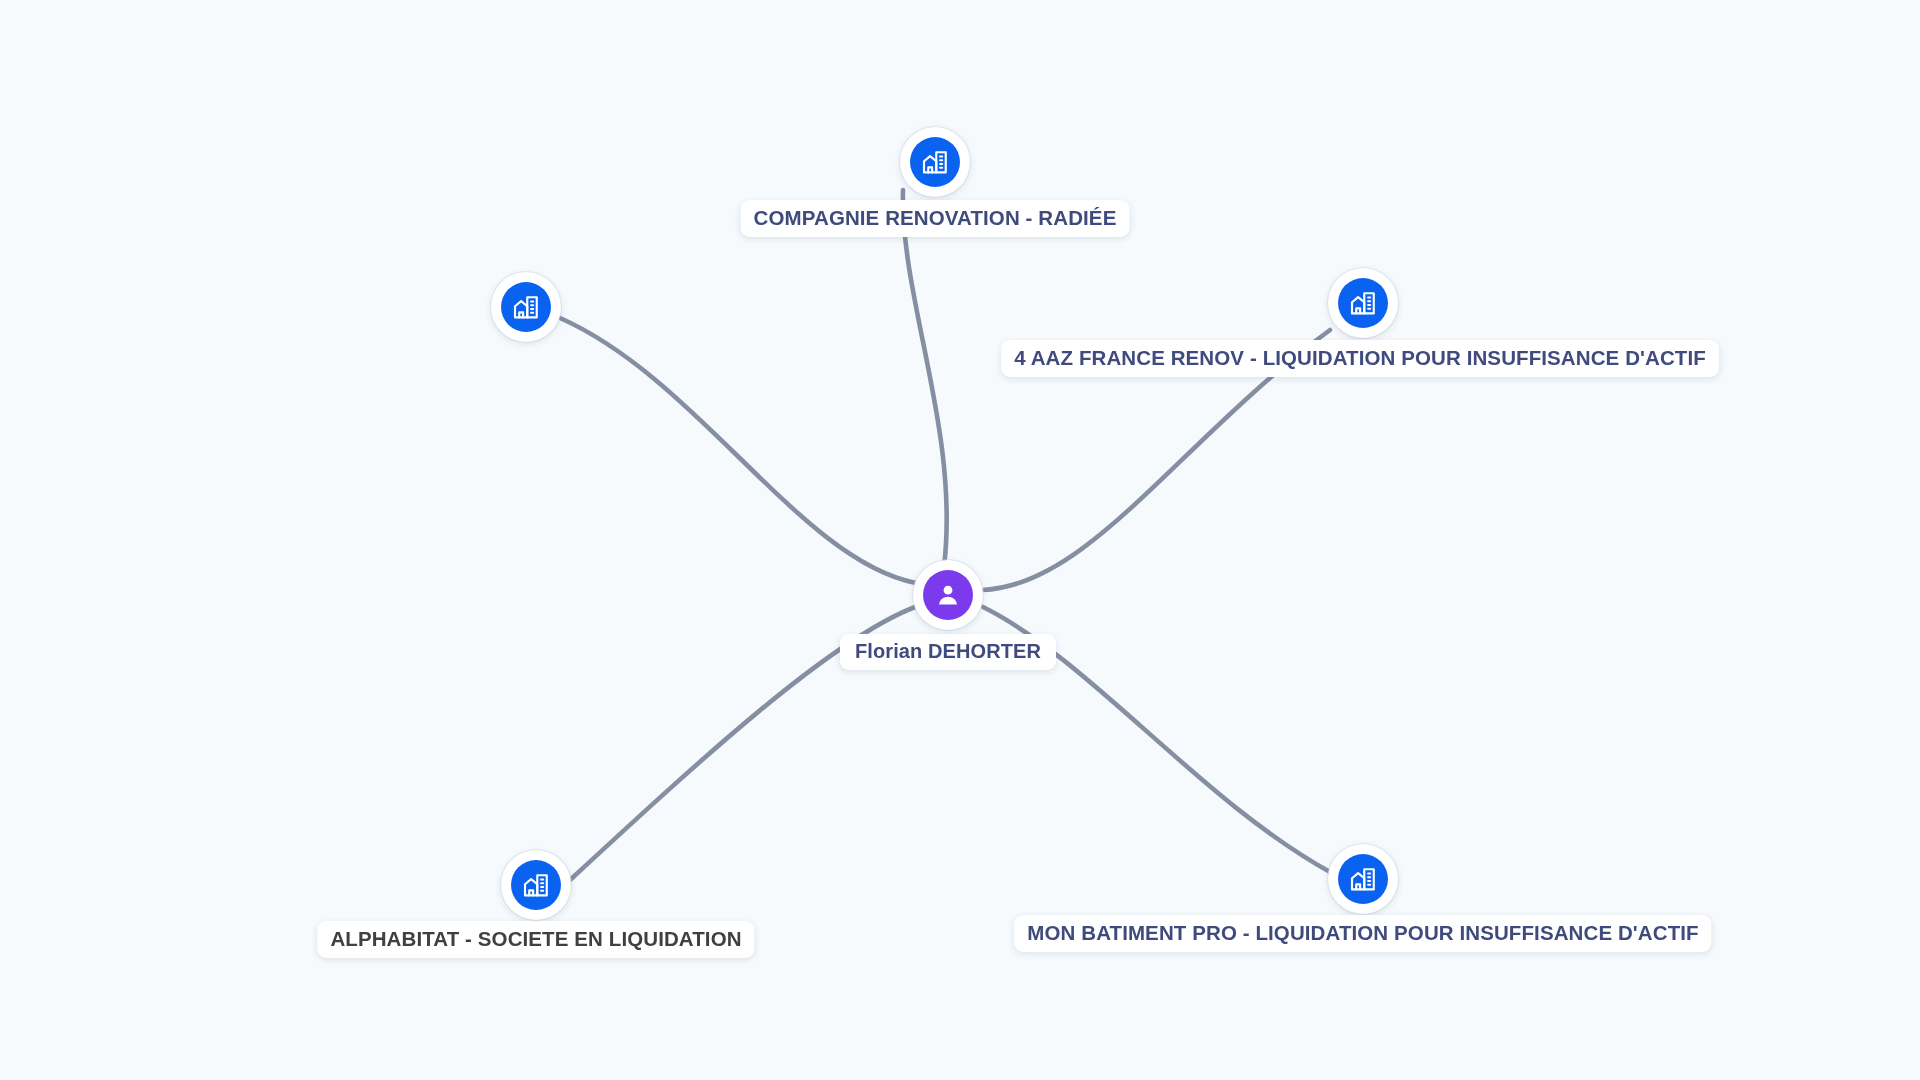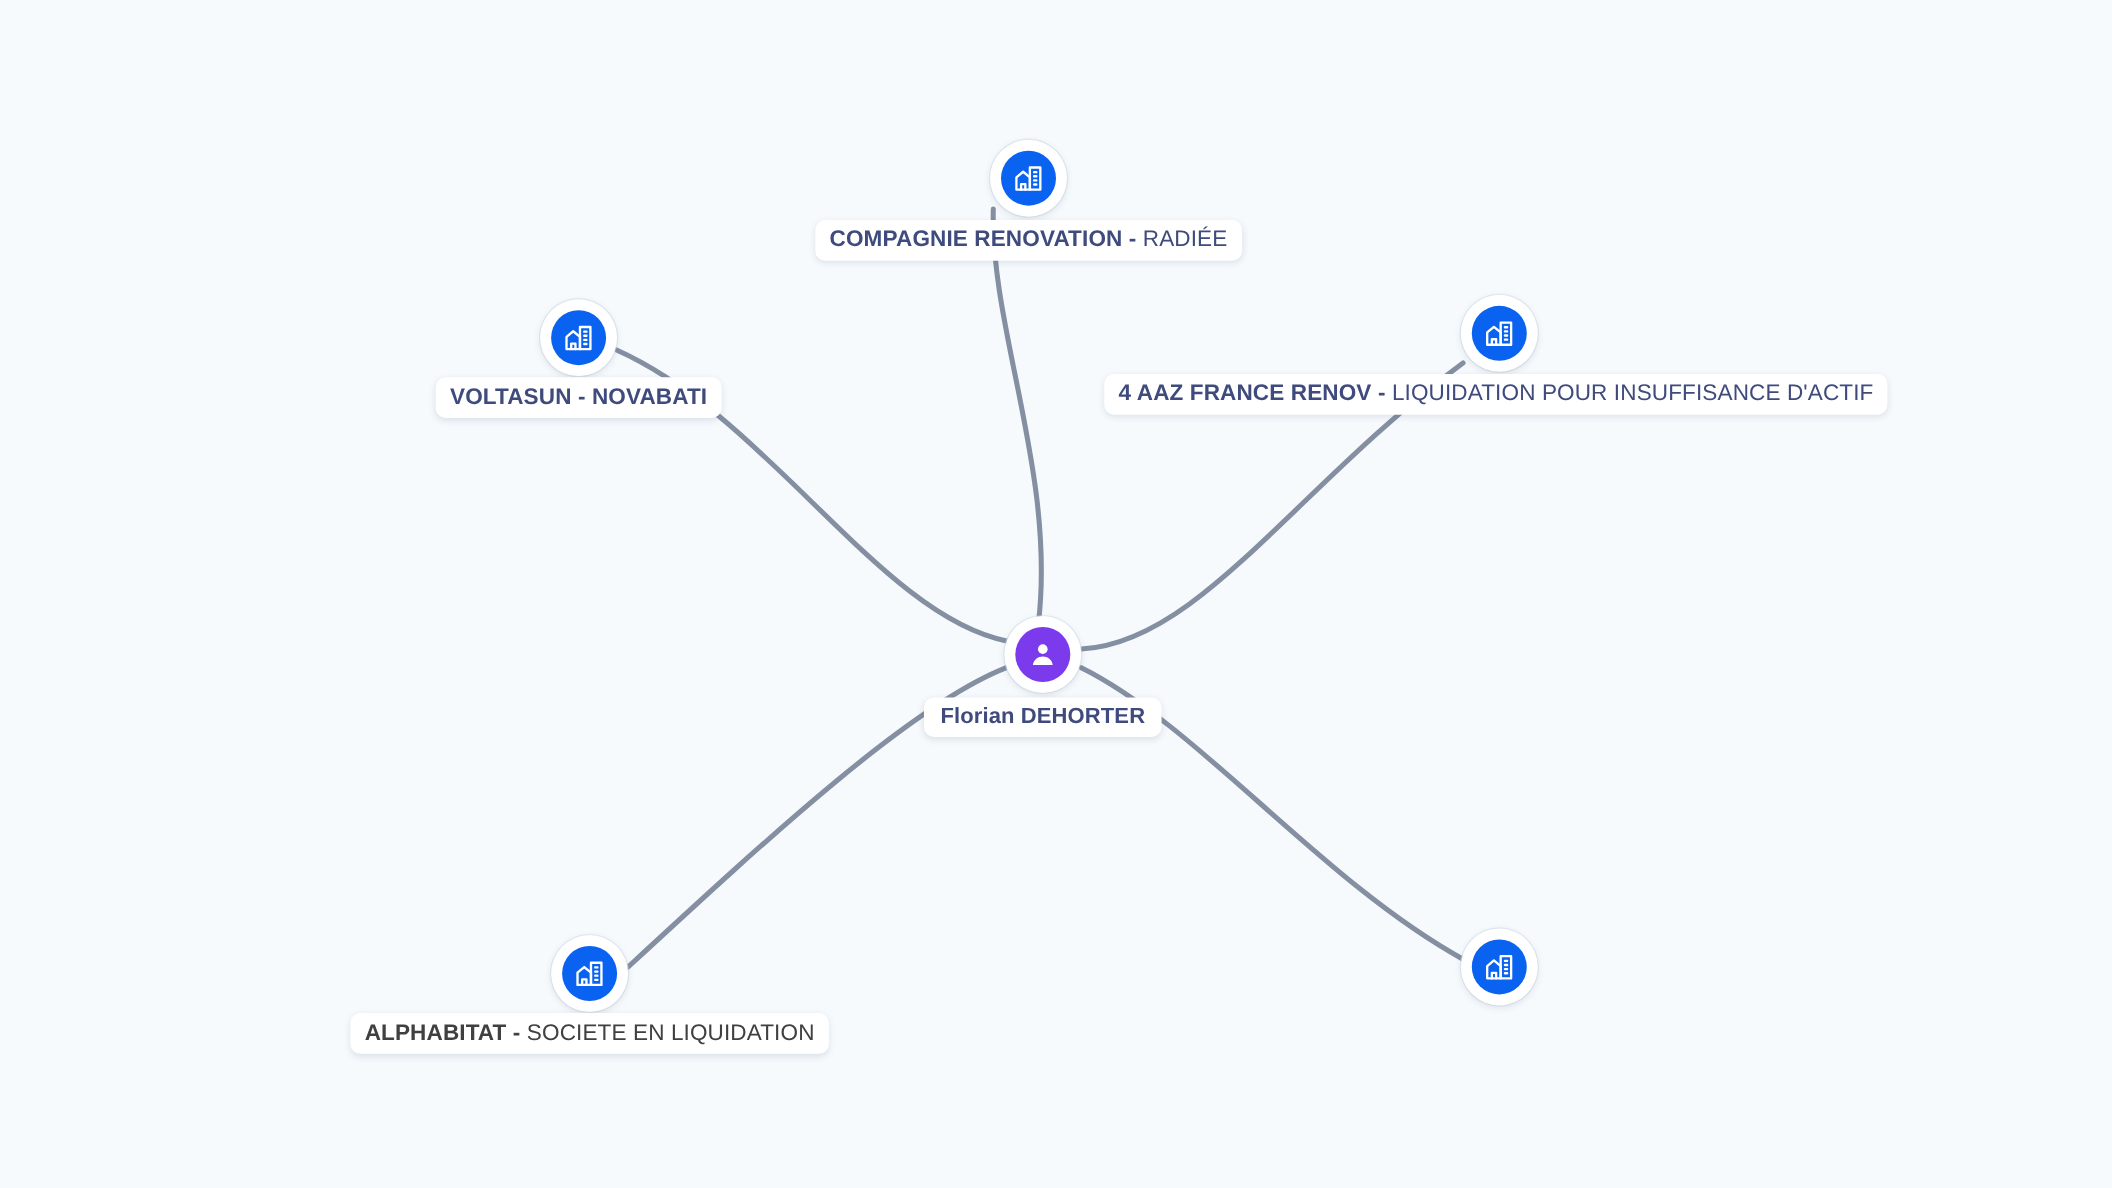--- a/index.html
+++ b/index.html
@@ -39,21 +39,21 @@
     border-radius:9px;
     padding:6px 13px 7px 13px;
     white-space:nowrap;
     color:#3f4a7d;
     font-size:20.5px;
     line-height:1.15;
     letter-spacing:0.1px;
     box-shadow:0 2px 6px rgba(45,60,95,0.12);
   }
   .label .nm{font-weight:700;}
-  .label .st{font-weight:400;}
+  .label .st{font-weight:700;}
   .label.person-label{
     font-size:20px;
     padding:6px 15px 7px 15px;
   }
 </style>
 </head>
 <body style="background: rgb(246, 250, 253);">
 
 <div id="canvas">
 
@@ -134,17 +134,17 @@
     <svg width="30" height="30" viewBox="0 0 24 24" fill="#ffffff">
       <circle cx="12" cy="8.1" r="3.5"></circle>
       <path d="M4.8 19.6 C5.4 15.6 8.4 13.4 12 13.4 C15.6 13.4 18.6 15.6 19.2 19.6 Z"></path>
     </svg>
   </span>
 </div>
       </div>
     </div>
 
 <div class="label" style="left: 935px; top: 200px; color: rgb(63, 74, 125);"><span class="nm">COMPAGNIE RENOVATION - </span><span class="st">RADIÉE</span></div>
-    <div class="label" style="left: 526px; top: 343px; color: rgb(63, 74, 125);"><span class="nm">VOLTASUN - NOVABATI</span></div>
     <div class="label" style="left: 1360px; top: 340px; color: rgb(63, 74, 125);"><span class="nm">4 AAZ FRANCE RENOV - </span><span class="st">LIQUIDATION POUR INSUFFISANCE D'ACTIF</span></div>
     <div class="label" style="left: 536px; top: 921px; color: #404040;"><span class="nm">ALPHABITAT - </span><span class="st">SOCIETE EN LIQUIDATION</span></div>
+    <div class="label" style="left: 1363px; top: 915px; color: rgb(63, 74, 125);"><span class="nm">MON BATIMENT PRO - </span><span class="st">LIQUIDATION POUR INSUFFISANCE D'ACTIF</span></div>
     <div class="label person-label" style="left: 948px; top: 634px; color: rgb(63, 74, 125);"><span class="nm">Florian DEHORTER</span></div>
   </div>
 
 </body></html>

